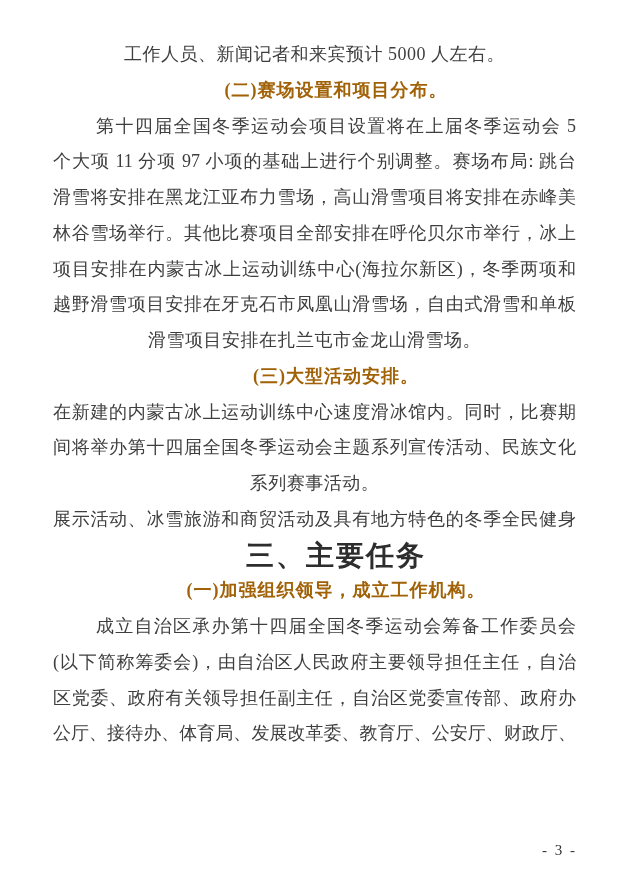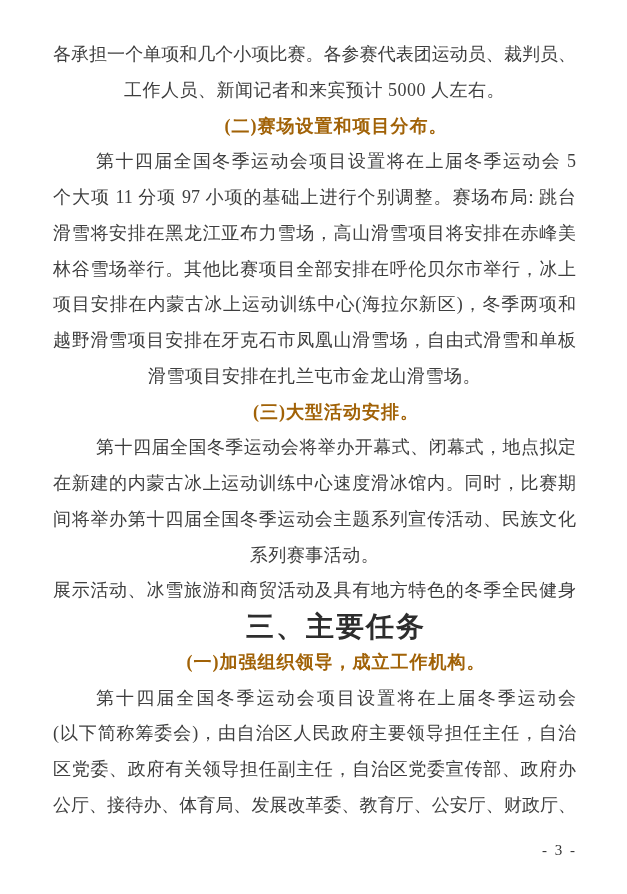--- a/index.html
+++ b/index.html
@@ -63,38 +63,36 @@
     color: #333333;
     letter-spacing: 2px;
     font-family: "Liberation Serif", serif;
   }
 </style>
 </head>
 <body>
 
 <div class="page">
   <div class="content">
-    <div class="ln fill">各承担一个单项和几个小项比赛。各参赛代表团运动员、裁判员、</div>
     <div class="ln">工作人员、新闻记者和来宾预计 5000 人左右。</div>
     <div class="ln kai ind">(二)赛场设置和项目分布。</div>
     <div class="ln ind fill">第十四届全国冬季运动会项目设置将在上届冬季运动会 5</div>
     <div class="ln fill">个大项 11 分项 97 小项的基础上进行个别调整。赛场布局: 跳台</div>
     <div class="ln fill">滑雪将安排在黑龙江亚布力雪场，高山滑雪项目将安排在赤峰美</div>
     <div class="ln fill">林谷雪场举行。其他比赛项目全部安排在呼伦贝尔市举行，冰上</div>
     <div class="ln fill">项目安排在内蒙古冰上运动训练中心(海拉尔新区)，冬季两项和</div>
     <div class="ln fill">越野滑雪项目安排在牙克石市凤凰山滑雪场，自由式滑雪和单板</div>
     <div class="ln">滑雪项目安排在扎兰屯市金龙山滑雪场。</div>
     <div class="ln kai ind">(三)大型活动安排。</div>
-    <div class="ln ind fill">第十四届全国冬季运动会将举办开幕式、闭幕式，地点拟定</div>
     <div class="ln fill">在新建的内蒙古冰上运动训练中心速度滑冰馆内。同时，比赛期</div>
     <div class="ln fill">间将举办第十四届全国冬季运动会主题系列宣传活动、民族文化</div>
     <div class="ln">系列赛事活动。</div>
     <div class="ln fill">展示活动、冰雪旅游和商贸活动及具有地方特色的冬季全民健身</div>
     <div class="ln hei ind">三、主要任务</div>
     <div class="ln kai ind">(一)加强组织领导，成立工作机构。</div>
-    <div class="ln ind fill">第十四届全国冬季运动会项目设置将在上届冬季运动会</div>
+    <div class="ln ind fill">成立自治区承办第十四届全国冬季运动会筹备工作委员会</div>
     <div class="ln fill">(以下简称筹委会)，由自治区人民政府主要领导担任主任，自治</div>
     <div class="ln fill">区党委、政府有关领导担任副主任，自治区党委宣传部、政府办</div>
     <div class="ln fill">公厅、接待办、体育局、发展改革委、教育厅、公安厅、财政厅、</div>
   </div>
 
   <div class="page-number">- 3 -</div>
 </div>
 
 </body></html>

